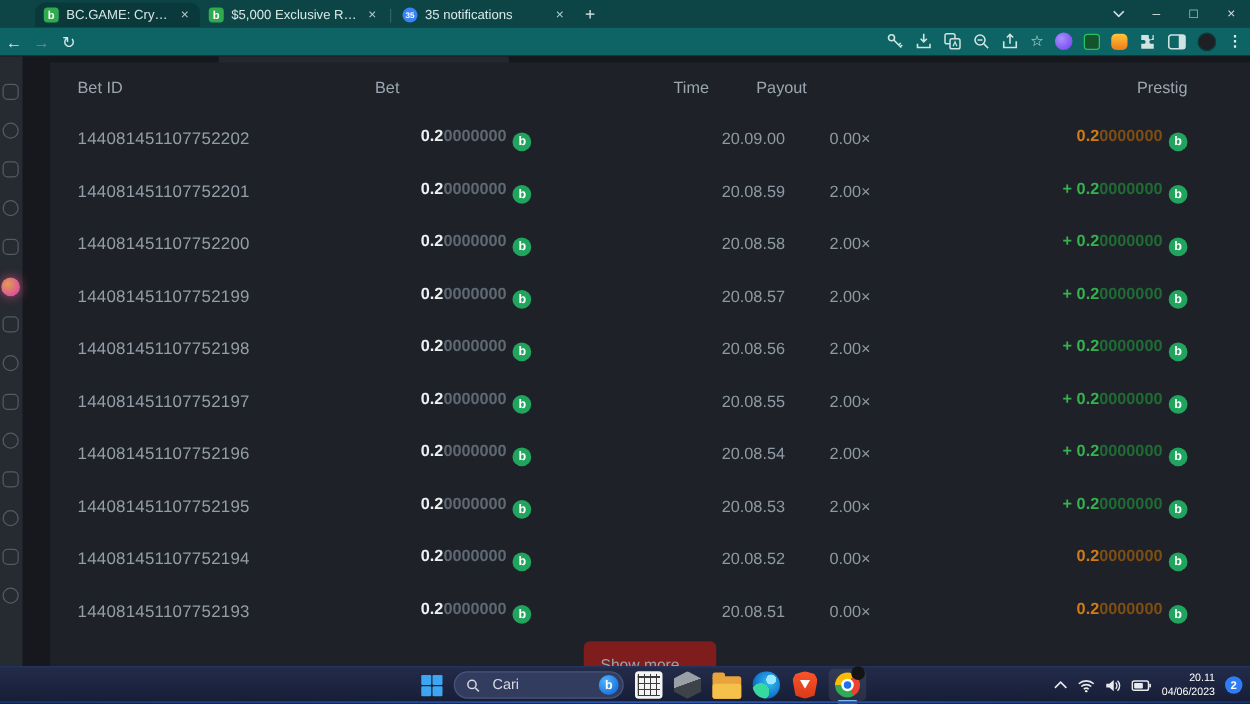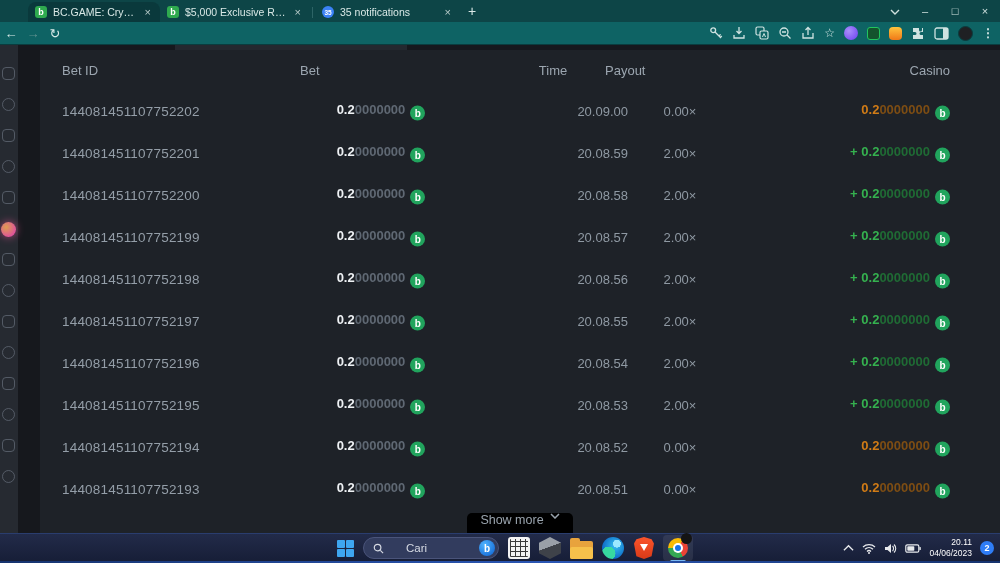--- a/index.html
+++ b/index.html
@@ -56,29 +56,29 @@
   .h-profit { right:50px; }
   .c-bet b { color:#eef1f4; font-weight:bold; }
   .c-bet .dim { color:#5f6873; font-weight:bold; }
   .coin { display:inline-flex; width:15px; height:15px; border-radius:50%; background:#21a45d; color:#fff; font-weight:bold; font-size:10px; align-items:center; justify-content:center; margin-left:5px; vertical-align:-3px; }
   .c-profit b { font-weight:bold; }
   .trow.win  .c-profit b  { color:#35b14f; }
   .trow.win  .c-profit .pz { color:#1f6b34; font-weight:bold; }
   .trow.loss .c-profit b  { color:#d07b16; }
   .trow.loss .c-profit .pz { color:#7d4d13; font-weight:bold; }
 
-  .show-more { position:absolute; left:50%; transform:translateX(-50%); top:463px; width:106px; height:26px; background:#000000; border:none; border-radius:5px; color:#9aa4ae; font-size:12.5px; font-family:inherit; display:flex; align-items:flex-start; justify-content:center; gap:6px; }
+  .show-more { position:absolute; left:50%; transform:translateX(-50%); top:463px; width:106px; height:26px; background:#7f1d1d; border:none; border-radius:5px; color:#9aa4ae; font-size:12.5px; font-family:inherit; display:flex; align-items:flex-end; justify-content:center; gap:6px; }
 
   
   .taskbar { position:absolute; left:0; right:0; bottom:0; height:30px; background:linear-gradient(#222b49, #161d36); border-top:1px solid #2a3d6e; }
   .taskbar::after { content:""; position:absolute; left:0; right:0; bottom:0; height:2px; background:linear-gradient(90deg, #16336e, #2a56b4 55%, #16336e); }
   .tb-center { position:absolute; left:337px; top:0; height:28px; display:flex; align-items:center; gap:9px; }
   .winlogo { width:17px; height:17px; display:grid; grid-template-columns:8px 8px; grid-template-rows:8px 8px; gap:1px; }
   .winlogo i { background:#3ea6f0; border-radius:1px; }
-  .search-pill { width:136px; height:22px; border-radius:11px; background:#323c5e; border:1px solid #4a547a; display:flex; align-items:center; padding:0 3px 0 9px; gap:22px; }
+  .search-pill { width:136px; height:22px; border-radius:11px; background:#323c5e; border:1px solid #4a547a; display:flex; align-items:center; padding:0 3px 0 9px; gap:10px; }
   .search-pill .txt { color:#d6dae3; font-size:11.5px; flex:1; }
   .bing { width:16px; height:16px; border-radius:50%; background:radial-gradient(circle at 35% 30%, #4fb3ff, #0b5fd0); color:#fff; font-size:10px; font-weight:bold; display:flex; align-items:center; justify-content:center; }
   .app { width:22px; height:22px; position:relative; }
   .grid-app { background:#f4f4f4; border-radius:3px;
     background-image:linear-gradient(#0000 0, #0000 0), repeating-linear-gradient(0deg, #3a3a3a 0 1px, transparent 1px 5px), repeating-linear-gradient(90deg, #3a3a3a 0 1px, transparent 1px 5px);
     background-size:100% 100%; border:2px solid #f4f4f4; }
   .hex-app { clip-path:polygon(50% 0,100% 26%,100% 74%,50% 100%,0 74%,0 26%); background:linear-gradient(160deg,#9aa0a8 0 45%, #3e4249 46%); }
   .folder { width:23px; height:18px; margin-top:3px; position:relative; background:#e8a33d; border-radius:2px; }
   .folder::before { content:""; position:absolute; left:0; top:-3px; width:10px; height:5px; background:#e8a33d; border-radius:2px 2px 0 0; }
   .folder::after { content:""; position:absolute; left:0; bottom:0; width:100%; height:12px; background:#f6c14b; border-radius:2px; }
@@ -191,21 +191,21 @@
         <span class="rail-ic" style="top: 394px;"></span>
         <span class="rail-ic round" style="top: 425px;"></span>
       </div>
 
     <div class="table-card">
       <div class="thead">
         <div class="cell h-betid">Bet ID</div>
         <div class="cell h-bet">Bet</div>
         <div class="cell h-time">Time</div>
         <div class="cell h-payout">Payout</div>
-        <div class="cell h-profit">Casino</div>
+        <div class="cell h-profit">Prestig</div>
       </div>
       <div>
           <div class="trow loss">
             <div class="cell c-betid">144081451107752202</div>
             <div class="cell c-bet"><b>0.2</b><span class="dim">0000000</span><span class="coin">b</span></div>
             <div class="cell c-time">20.09.00</div>
             <div class="cell c-payout">0.00×</div>
             <div class="cell c-profit"><b>0.2</b><span class="pz">0000000</span><span class="coin">b</span></div>
           </div>
           <div class="trow win">

